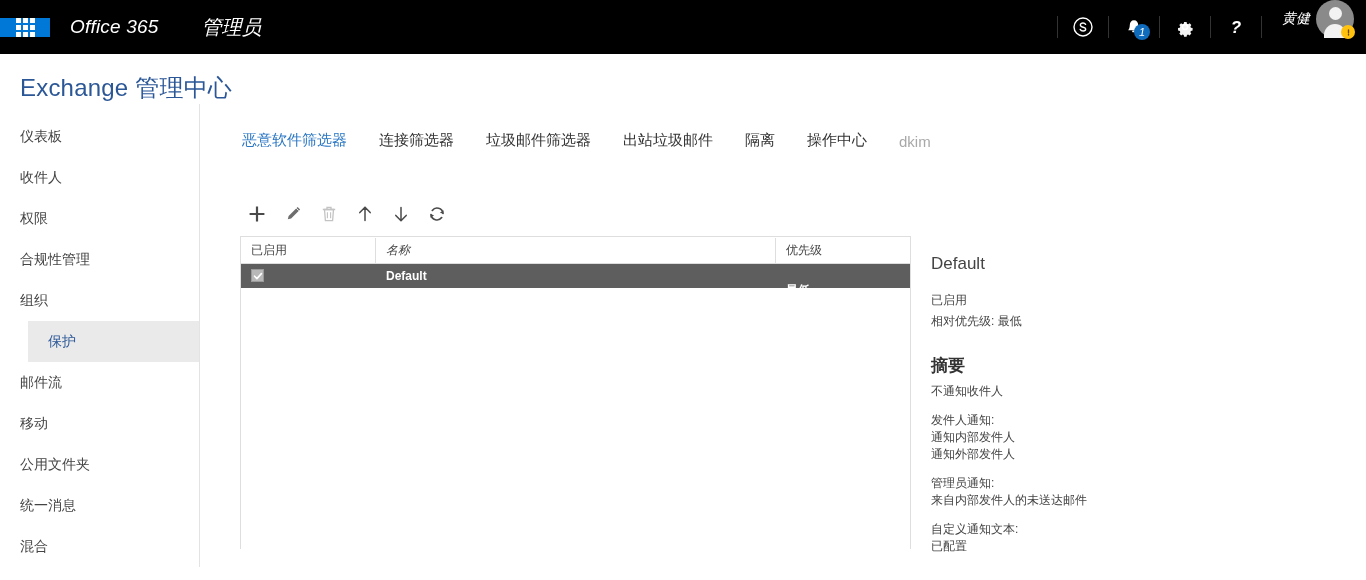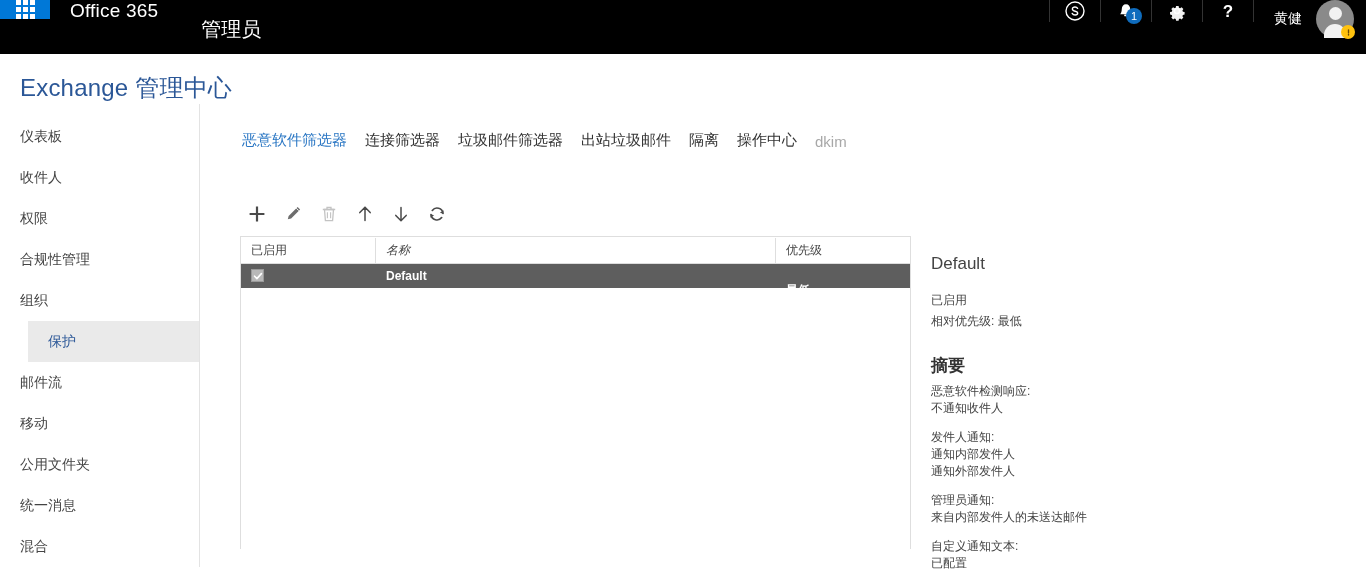--- a/index.html
+++ b/index.html
@@ -14,22 +14,23 @@
     font-family: "Liberation Sans", "DejaVu Sans", sans-serif;
     -webkit-font-smoothing: antialiased;
   }
 
   
   .suite-bar {
     position: relative;
     height: 54px;
     background: #000000;
     display: flex;
-    align-items: flex-start;
+    align-items: center;
     color: #ffffff;
+    font-style: italic;
   }
   .waffle {
     width: 50px;
     background: #0078d7;
     display: flex;
     align-items: center;
     justify-content: center;
     flex: 0 0 50px;
     cursor: pointer;
   }
@@ -99,21 +100,21 @@
     color: #ffffff;
     font-size: 11px;
     line-height: 16px;
     text-align: center;
     font-family: "Liberation Sans", sans-serif;
   }
 
   .suite-user {
     display: flex;
     align-items: center;
-    gap: 14px;
+    gap: 6px;
     padding: 0 12px 16px 20px;
     cursor: pointer;
   }
   .suite-user-name {
     font-size: 14px;
     color: #ffffff;
     white-space: nowrap;
   }
   .avatar {
     position: relative;
@@ -207,21 +208,21 @@
   .content {
     flex: 1 1 auto;
     position: relative;
     box-sizing: border-box;
     padding-left: 40px;
   }
 
   .tabs {
     display: flex;
     align-items: flex-end;
-    gap: 14px;
+    gap: 28px;
     padding-top: 10px;
     height: 36px;
   }
   .tab {
     font-size: 15px;
     color: #333333;
     cursor: pointer;
     white-space: nowrap;
     padding: 0 2px;
   }
@@ -558,21 +559,20 @@
       <div class="details-pane">
 
         <div class="dp-title">Default</div>
 
         <div class="dp-line">已启用</div>
         <div class="dp-line">相对优先级: 最低</div>
 
         <div class="dp-section">摘要</div>
 
         <div class="dp-group">
-          <div class="dp-lbl">恶意软件检测响应:</div>
           <div class="dp-val">不通知收件人</div>
         </div>
 
         <div class="dp-group">
           <div class="dp-lbl">发件人通知:</div>
           <div class="dp-val">通知内部发件人</div>
           <div class="dp-val">通知外部发件人</div>
         </div>
 
         <div class="dp-group">

